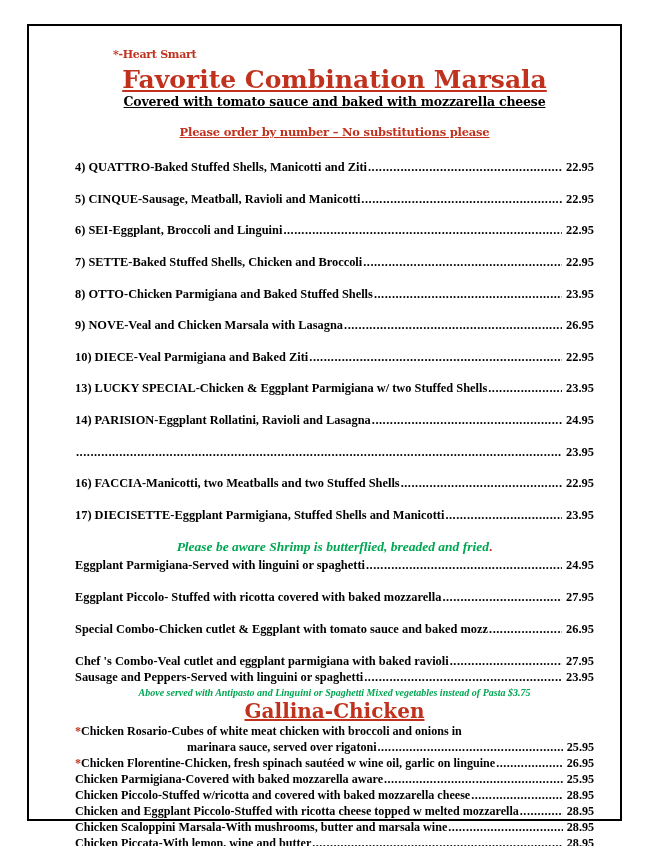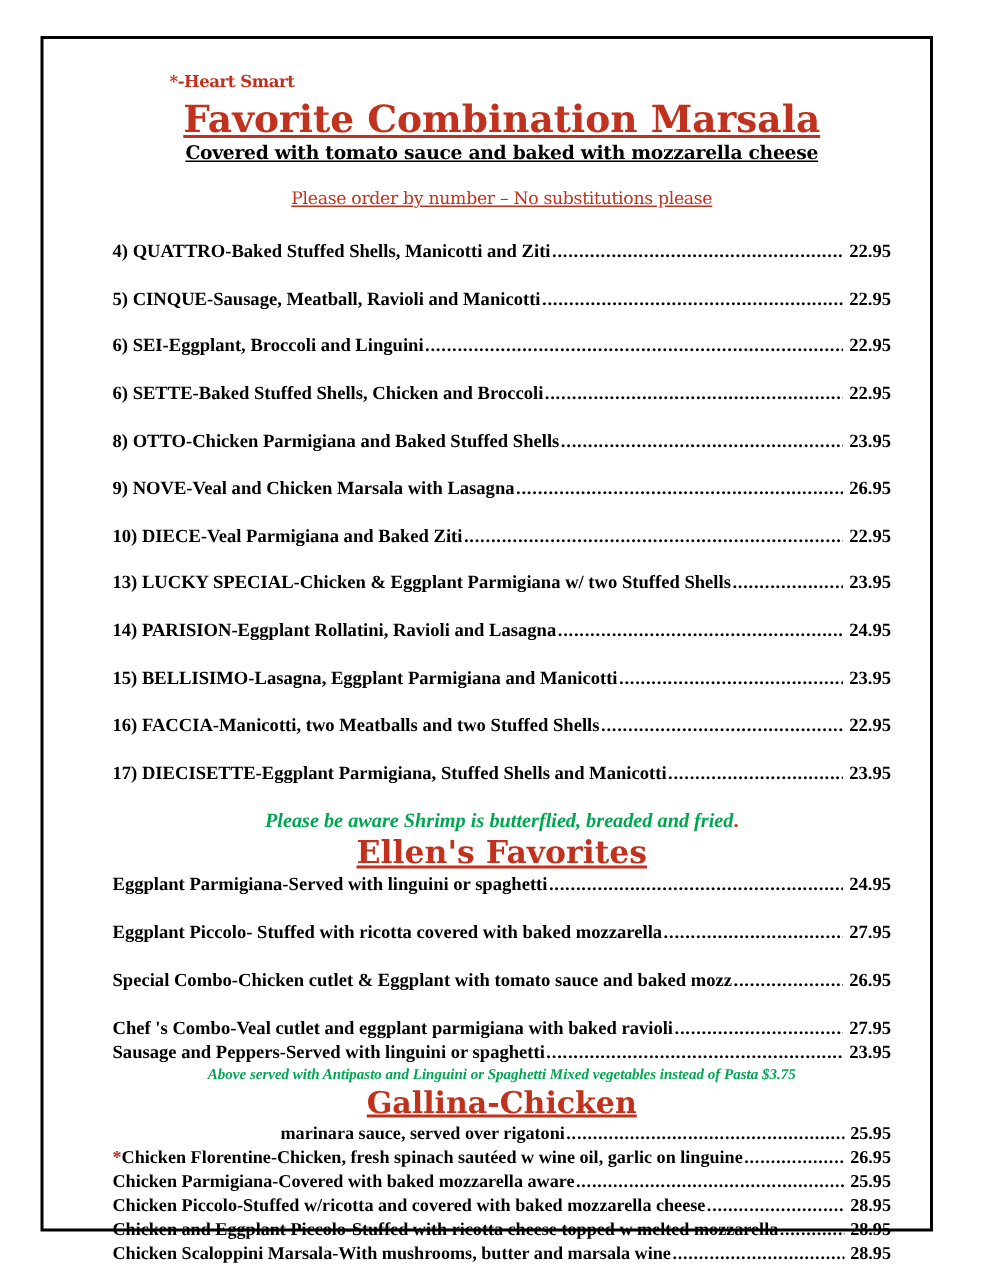--- a/index.html
+++ b/index.html
@@ -62,21 +62,21 @@
     font-weight: bold;
     font-size: 12.5px;
     color: #000000;
     text-decoration: underline;
     margin: 1px 0 16px 0;
     letter-spacing: -0.2px;
   }
   .sub-red {
     text-align: center;
     font-family: "DejaVu Serif", serif;
-    font-weight: normal;
+    font-weight: bold;
     font-size: 11.5px;
     color: #C0321E;
     text-decoration: underline;
     margin: 2px 0 0 0;
     letter-spacing: -0.2px;
   }
 
   .note-green {
     text-align: center;
     color: #00A651;
@@ -155,21 +155,21 @@
           <span class="name">5) CINQUE-Sausage, Meatball, Ravioli and Manicotti</span>
           <span class="leader"></span>
           <span class="price">22.95</span>
         </div>
         <div class="row">
           <span class="name">6) SEI-Eggplant, Broccoli and Linguini </span>
           <span class="leader"></span>
           <span class="price">22.95</span>
         </div>
         <div class="row">
-          <span class="name">6) SETTE-Baked Stuffed Shells, Chicken and Broccoli</span>
+          <span class="name">7) SETTE-Baked Stuffed Shells, Chicken and Broccoli</span>
           <span class="leader"></span>
           <span class="price">22.95</span>
         </div>
         <div class="row">
           <span class="name">8) OTTO-Chicken Parmigiana and Baked Stuffed Shells </span>
           <span class="leader"></span>
           <span class="price">23.95</span>
         </div>
         <div class="row">
           <span class="name">9) NOVE-Veal and Chicken Marsala with Lasagna </span>
@@ -185,39 +185,37 @@
           <span class="name">13) LUCKY SPECIAL-Chicken &amp; Eggplant Parmigiana w/ two Stuffed Shells</span>
           <span class="leader"></span>
           <span class="price">23.95</span>
         </div>
         <div class="row">
           <span class="name">14) PARISION-Eggplant Rollatini, Ravioli and Lasagna </span>
           <span class="leader"></span>
           <span class="price">24.95</span>
         </div>
         <div class="row">
-          <span class="name">15) BELLISIMO-Lasagna, Eggplant Parmigiana and Manicotti</span>
           <span class="leader"></span>
           <span class="price">23.95</span>
         </div>
         <div class="row">
           <span class="name">16) FACCIA-Manicotti, two Meatballs and two Stuffed Shells</span>
           <span class="leader"></span>
           <span class="price">22.95</span>
         </div>
         <div class="row">
           <span class="name">17) DIECISETTE-Eggplant Parmigiana, Stuffed Shells and Manicotti </span>
           <span class="leader"></span>
           <span class="price">23.95</span>
         </div>
       </div>
 
     <p class="note-green"><span>Please be aware Shrimp is butterflied, breaded and fried</span><span class="dot-red">.</span></p>
 
-    <h2 class="section-title title-ellens">Ellen's Favorites</h2>
     <div class="rows ellens" id="ellens-rows">
         <div class="row">
           <span class="name">Eggplant Parmigiana-Served with linguini or spaghetti </span>
           <span class="leader"></span>
           <span class="price">24.95</span>
         </div>
         <div class="row">
           <span class="name">Eggplant Piccolo- Stuffed with ricotta covered with baked mozzarella</span>
           <span class="leader"></span>
           <span class="price"> 27.95</span>
@@ -235,20 +233,23 @@
         <div class="row tight">
           <span class="name">Sausage and Peppers-Served with linguini or spaghetti </span>
           <span class="leader"></span>
           <span class="price">23.95</span>
         </div>
       </div>
     <div class="note-green-small">Above served with Antipasto and Linguini or Spaghetti Mixed vegetables instead of Pasta $3.75</div>
 
     <h2 class="section-title title-gallina">Gallina-Chicken</h2>
     <div class="rows gallina" id="gallina-rows">
+        <div class="row nolead noprice">
+          <span class="name"><span class="stars">*</span>Chicken Rosario-Cubes of white meat chicken with broccoli and onions in</span>
+        </div>
         <div class="row indent">
           <span class="name">marinara sauce, served over rigatoni</span>
           <span class="leader"></span>
           <span class="price">25.95</span>
         </div>
         <div class="row">
           <span class="name"><span class="stars">*</span>Chicken Florentine-Chicken, fresh spinach sautéed w wine oil, garlic on linguine</span>
           <span class="leader"></span>
           <span class="price"> 26.95</span>
         </div>

